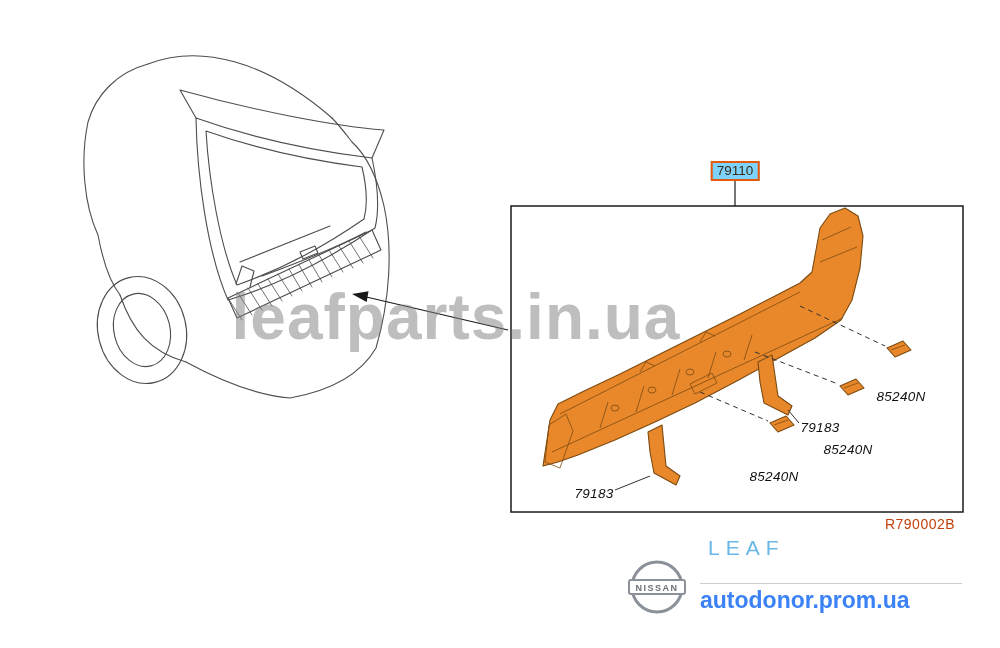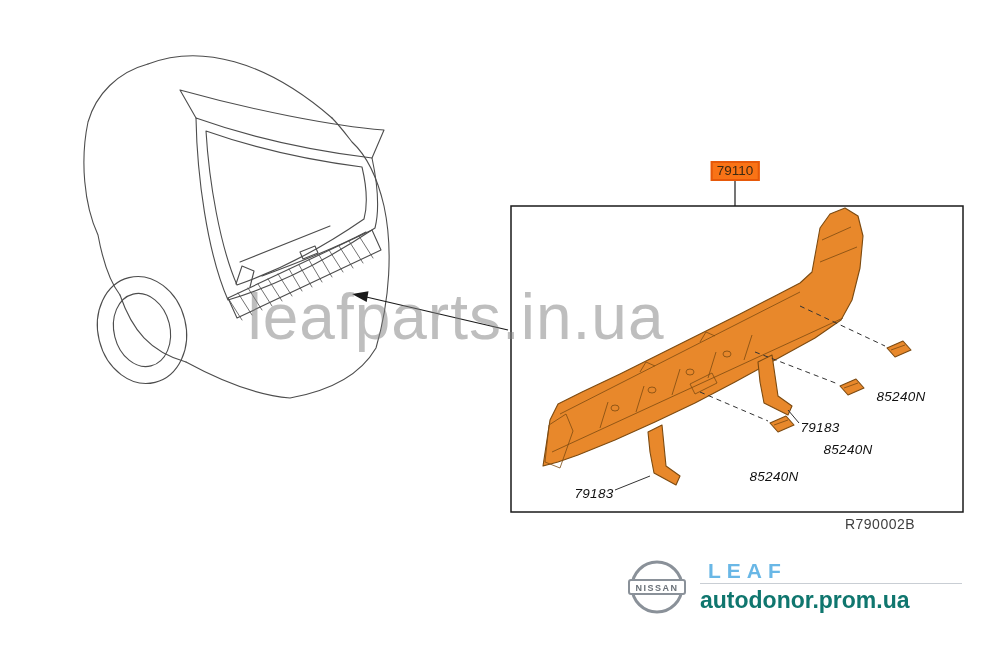--- a/index.html
+++ b/index.html
@@ -5,39 +5,39 @@
   * { margin:0; padding:0; box-sizing:border-box; }
   html,body { width:1000px; height:648px; background:#fff; overflow:hidden;
               font-family:"Liberation Sans", sans-serif; }
   .page { position:relative; width:1000px; height:648px; background:#fff; }
   svg.artwork { position:absolute; left:0; top:0; }
 
   .callout { position:absolute; transform:translate(-50%,-50%);
              font-size:13.5px; color:#111; letter-spacing:.3px; white-space:nowrap;font-style:italic; }
 
   .part-tag { position:absolute; left:735px; top:171px; transform:translate(-50%,-50%);
-              border:2px solid #E6590A; background:#f97316; padding:0 4px 1px;
+              border:2px solid #E6590A; background:#7dd3fc; padding:0 4px 1px;
               font-size:13.5px; color:#3c2a12; white-space:nowrap; }
 
-  .ref-code { position:absolute; left:880px; top:524px; transform:translate(-50%,-50%);
-              font-size:14px; color:#404040; letter-spacing:.5px; white-space:nowrap; }
+  .ref-code { position:absolute; left:920px; top:524px; transform:translate(-50%,-50%);
+              font-size:14px; color:#c2410c; letter-spacing:.5px; white-space:nowrap; }
 
-  .wm { position:absolute; transform:translate(-50%,-50%); font-weight:normal;
+  .wm { position:absolute; transform:translate(-50%,-50%); font-weight:bold;
         pointer-events:none; white-space:nowrap; }
   .wm-center { left:456px; top:317px; font-size:64px; color:rgba(125,125,125,.5);
                letter-spacing:1px; }
   .wm-bottom { left:447px; top:562px; font-size:46px; color:rgba(125,125,125,.45);
                letter-spacing:1px; }
 
-  .footer-brand { position:absolute; left:708px; top:559px; font-size:21px;
-                  font-weight:bold; color:#69B7E6; letter-spacing:6px; }
+  .footer-brand { position:absolute; left:708px; top:536px; font-size:21px;
+                  font-weight:normal; color:#69B7E6; letter-spacing:6px; }
   .footer-divider { position:absolute; left:700px; top:583px; width:262px; height:1px;
                     background:#c9ced4; }
   .footer-site { position:absolute; left:700px; top:587px; font-size:23px;
-                 font-weight:bold; color:#0f766e; white-space:nowrap; }
+                 font-weight:bold; color:#3b82f6; white-space:nowrap; }
   .footer-logo { position:absolute; left:628px; top:558px; }
 </style>
 </head>
 <body>
 
 <div class="page">
 
   <svg class="artwork" width="1000" height="648" viewBox="0 0 1000 648">
 
     <g fill="none" stroke="#4d4d4d" stroke-width="1.1" stroke-linecap="round" stroke-linejoin="round">

